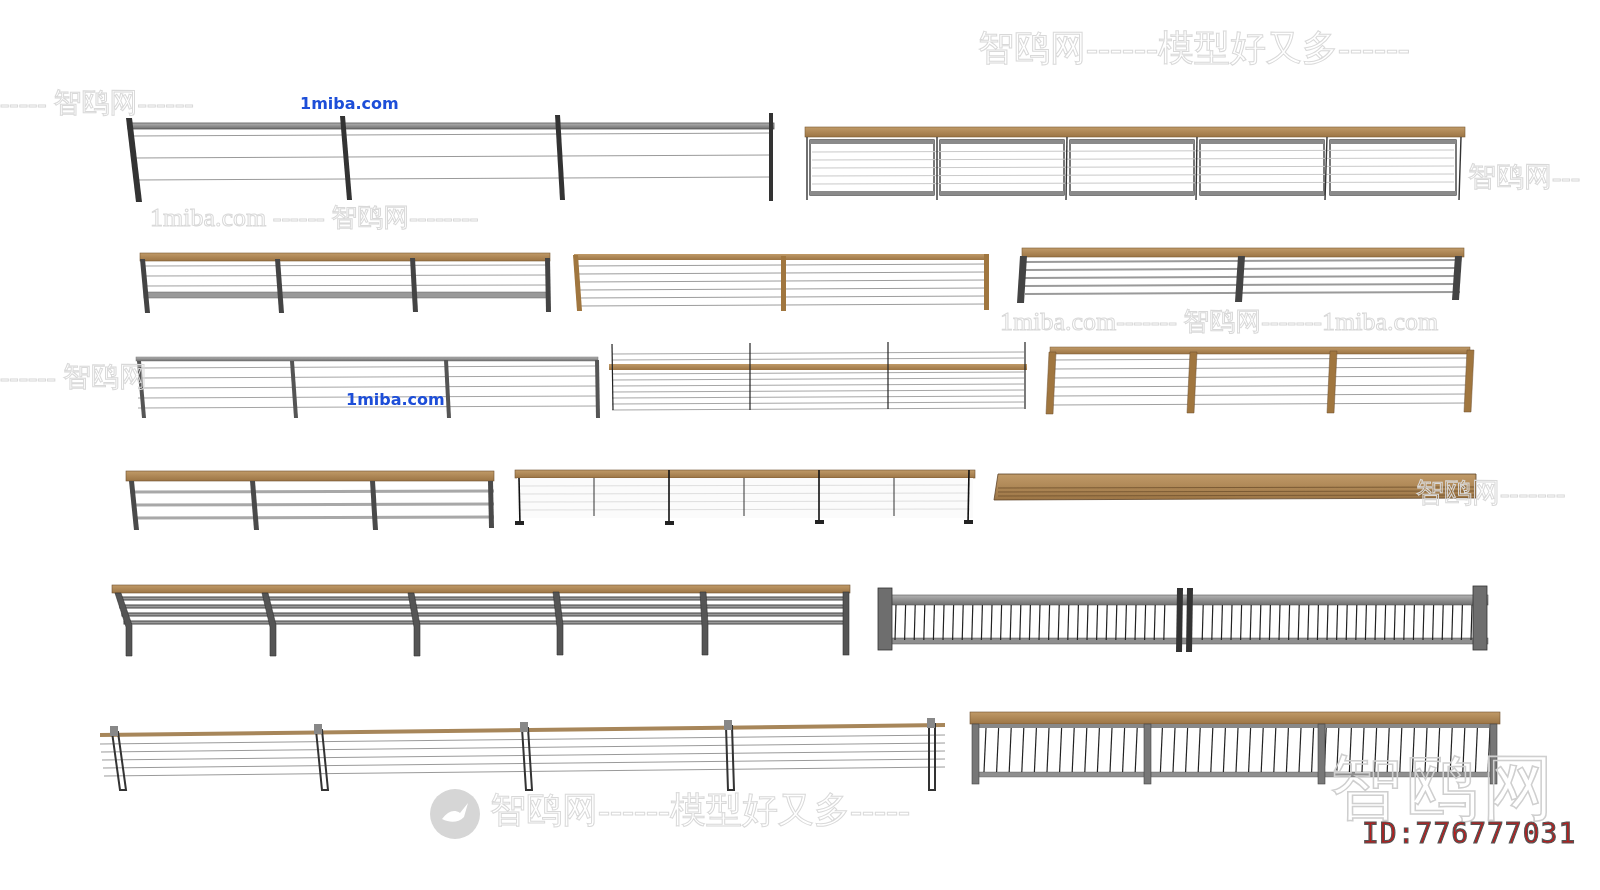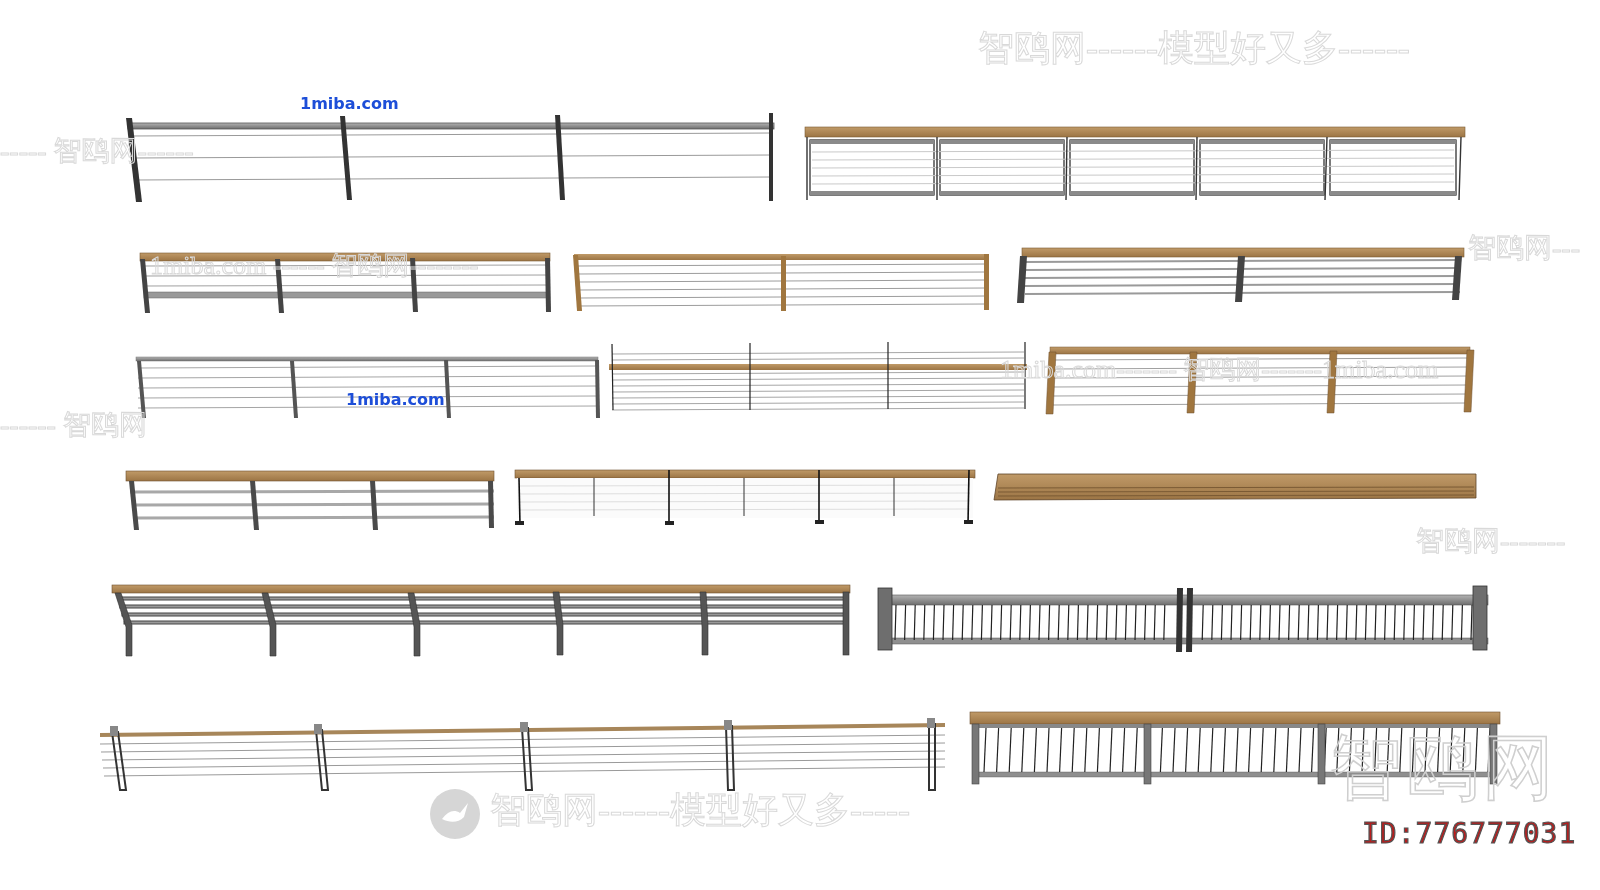--- a/index.html
+++ b/index.html
@@ -1,19 +1,19 @@
 <!DOCTYPE html>
 <html><head>
   <meta charset="utf-8">
   <style>
     html, body { margin: 0; padding: 0; background: #ffffff; }
     body { width: 1600px; height: 890px; overflow: hidden; position: relative; font-family: "DejaVu Sans", sans-serif; }
     #stage { position: absolute; left: 0; top: 0; width: 1600px; height: 890px; }
     .wm { position: absolute; white-space: nowrap; color: transparent; -webkit-text-stroke: 1px #d9d9d9; font-family: Liberation Serif, serif; pointer-events: none; }
-    .wm-small { font-size: 28px; margin-top: 48px; }
+    .wm-small { font-size: 28px; }
     .wm-large { font-size: 36px; }
     .wm-url { font-family: "DejaVu Sans", sans-serif; font-size: 16px; color: #1d4ed8; -webkit-text-stroke: 0; font-weight: bold; }
     .wm-huge { font-size: 72px; -webkit-text-stroke: 1.5px #cfcfcf; letter-spacing: 4px; }
     #id-label { position: absolute; left: 1362px; top: 817px; font-family: "DejaVu Sans Mono", monospace; font-size: 28px; color: #b91c1c; -webkit-text-stroke: 1.2px #555555; letter-spacing: 1px; }
     #logo-circle { position: absolute; left: 430px; top: 789px; width: 50px; height: 50px; border-radius: 50%; background: #d6d6d6; }
     #logo-circle svg { position: absolute; left: 0; top: 0; }
   </style>
 </head>
 <body>
 
@@ -402,26 +402,26 @@
         <rect x="1490" y="724" width="7" height="60"></rect>
       </g>
     </g>
   </svg>
 </div>
 
 <div class="wm wm-large" style="left:978px; top:24px;">智鸥网------模型好又多------</div>
 <div class="wm wm-small" style="left:0px; top:84px;">----- 智鸥网------</div>
 <div class="wm wm-url" style="left:300px; top:94px;">1miba.com</div>
 <div class="wm wm-small" style="left:150px; top:200px; font-size:26px;text-align:center;">1miba.com ------ 智鸥网--------</div>
-<div class="wm wm-small" style="left:1468px; top:181px;">智鸥网---</div>
+<div class="wm wm-small" style="left:1468px; top:158px;">智鸥网---</div>
 <div class="wm wm-small" style="left:1000px; top:304px; font-size:26px;">1miba.com------- 智鸥网-------1miba.com</div>
 <div class="wm wm-small" style="left:0px; top:358px;">------ 智鸥网</div>
 <div class="wm wm-url" style="left:346px; top:390px;">1miba.com</div>
 <div class="wm wm-small" style="left:1416px; top:474px;">智鸥网-------</div>
-<div class="wm wm-huge" style="left:1330px; top:720px;text-align:center;">智鸥网</div>
+<div class="wm wm-huge" style="left:1330px; top:740px;text-align:center;">智鸥网</div>
 
 <div id="logo-circle">
   <svg width="50" height="50" viewBox="0 0 50 50">
     <path d="M12 30 C18 22, 24 20, 30 24 L38 14 L34 28 C28 34, 20 34, 12 30 Z" fill="#ffffff"></path>
   </svg>
 </div>
 <div class="wm wm-large" style="left:490px; top:786px;">智鸥网------模型好又多-----</div>
 
 <div id="id-label">ID:776777031</div>
 

